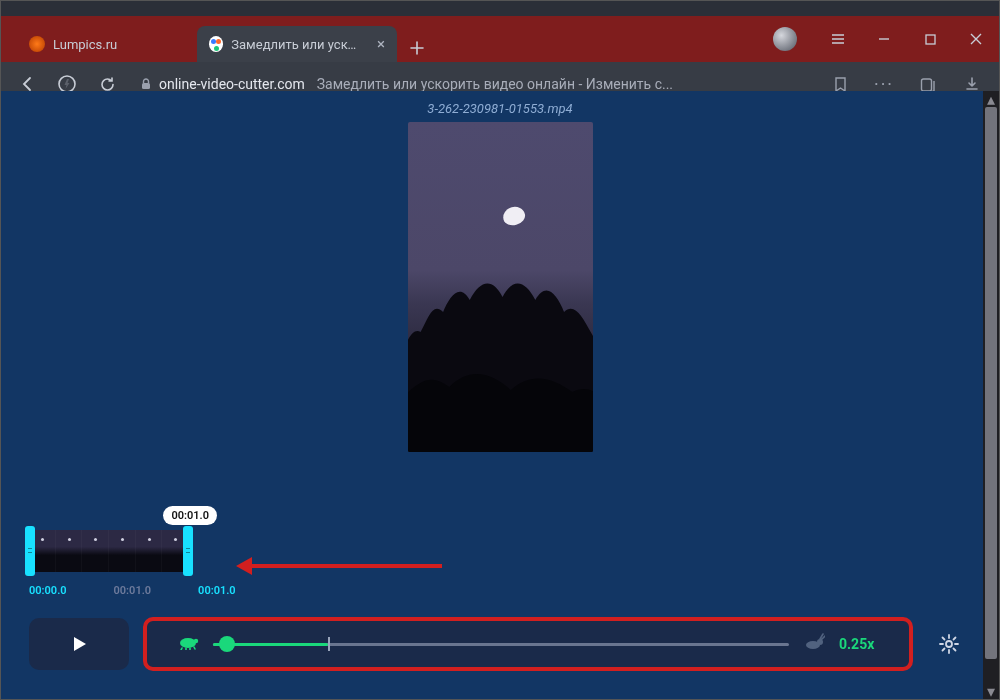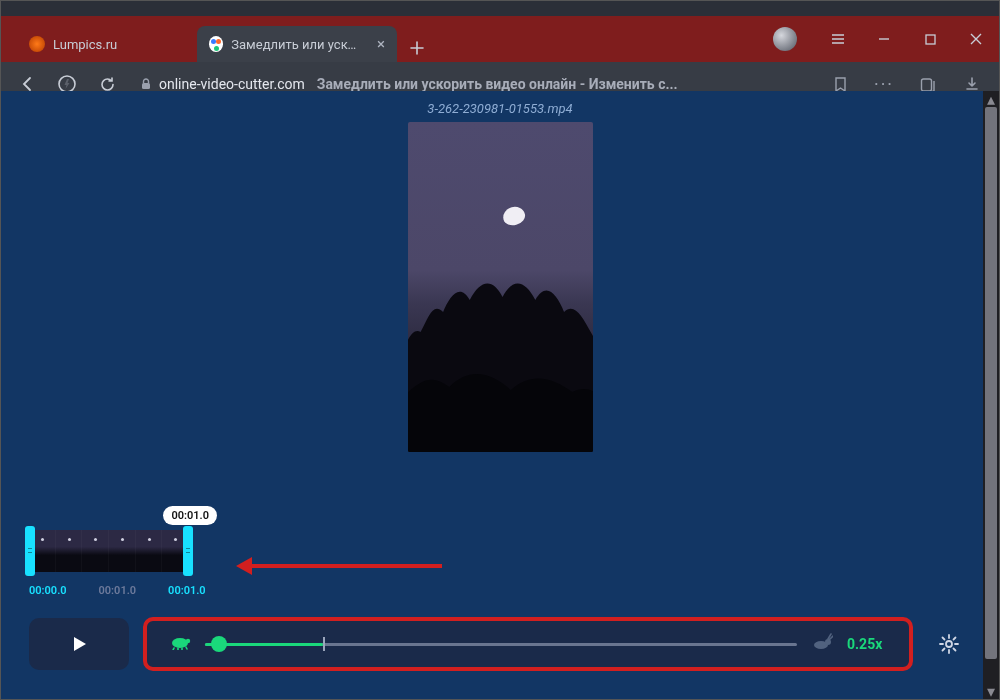--- a/index.html
+++ b/index.html
@@ -13,21 +13,21 @@
   .tab .close { margin-left: 8px; font-size: 15px; color:#aeb4c0;}
   .newtab { width:28px; height:28px; border-radius:50%; display:flex; align-items:center; justify-content:center; color:#c8cdd6; margin-left:6px; margin-top:8px;}
   .winctrl { margin-left:auto; display:flex; align-items:center; gap:0; }
   .winctrl .avatar { width:24px; height:24px; border-radius:50%; background: radial-gradient(circle at 35% 35%, #d5d7dd 0%, #6a6e78 80%); margin-right:18px;}
   .winbtn { width:46px; height:46px; display:flex; align-items:center; justify-content:center; color:#c8cdd6;}
   
   .addrbar { height: 44px; background: #373c45; display: flex; align-items: center; padding: 0 10px; gap: 8px; color:#c8cdd6; }
   .navbtn { width:32px; height:32px; display:flex; align-items:center; justify-content:center; color:#c8cdd6; border-radius:6px;}
   .urlfield { flex:0 0 auto; display:flex; align-items:center; background:#373c45; height:32px; gap:6px; font-size:14px;}
   .domain { color:#e4e7ee; }
-  .pagetitle { color:#a8adb9; margin-left:6px; overflow:hidden; white-space:nowrap; text-overflow:ellipsis; max-width:400px;font-weight:bold;}
+  .pagetitle { color:#a8adb9; margin-left:6px; overflow:hidden; white-space:nowrap; text-overflow:ellipsis; max-width:400px;}
   .lockpad { width:14px; height:14px; }
   .addrright { margin-left:auto; display:flex; align-items:center; gap:10px;}
   .addricon { width:34px; height:34px; display:flex; align-items:center; justify-content:center; color:#9aa0ad;}
 
   
   .page { position:absolute; top:90px; left:0; right:0; bottom:0; background:#123664; display:flex; flex-direction:column;}
   .filename { text-align:center; color:#8fadd4; font-size:13px; padding:10px 0 6px;font-style:italic;}
   .preview-wrap { display:flex; justify-content:center; }
   .preview { width:185px; height:330px; background: linear-gradient(to bottom, #4e4a6e 0%, #4c4768 45%, #3a3752 55%, #0d0c15 100%); position:relative; overflow:hidden; border-radius:2px;}
   .moon { position:absolute; top:85px; left:95px; width:22px; height:18px; background:#f0eef4; border-radius:50% 50% 50% 50% / 55% 55% 45% 45%; transform:rotate(-15deg);}
@@ -39,33 +39,33 @@
   .tooltip { position:absolute; top:-24px; right:-28px; background:#fff; color:#111; font-size:11px; font-weight:600; padding:3px 8px; border-radius:10px;}
   .tooltip:after { content:''; position:absolute; bottom:-5px; left:50%; margin-left:-5px; border:5px solid transparent; border-top-color:#fff;}
   .clip-body { position:absolute; top:0; left:0; right:0; height:42px; background:#0a0a12; border-radius:4px; display:flex; overflow:hidden;}
   .clip-body .frame { flex:1; background: linear-gradient(to bottom, #2c2944 0%, #2c2944 40%, #0a0a12 60%, #0a0a12 100%); border-right:1px solid rgba(255,255,255,0.03); position:relative;}
   .clip-body .frame::after{ content:''; position:absolute; top:8px; left:50%; width:3px; height:3px; border-radius:50%; background:#cfcfe0; margin-left:-1px;}
   .handle { position:absolute; top:-4px; width:10px; height:50px; background:#18e1ff; border-radius:3px;}
   .handle.left { left:-4px; }
   .handle.right { right:-4px; }
   .handle::before, .handle::after { content:''; position:absolute; left:3px; width:4px; height:1px; background:rgba(0,0,0,0.4);}
   .handle::before{ top:22px;} .handle::after{ top:26px;}
-  .times { display:flex; gap:32px; font-size:11px; margin-top:6px; font-weight:600;}
+  .times { display:flex; gap:47px; font-size:11px; margin-top:6px; font-weight:600;}
   .times .t1 { color:#18e1ff; }
   .times .t2 { color:#6d7a9b; }
   .times .t3 { color:#18e1ff; }
 
   .arrow { position:absolute; left:235px; bottom:124px; display:flex; align-items:center;}
   .arrow-line { width:190px; height:4px; background:#d21f1f;}
   .arrow-head { width:0; height:0; border-top:9px solid transparent; border-bottom:9px solid transparent; border-right:16px solid #d21f1f;}
 
   .controls { display:flex; align-items:center; gap:14px; padding:20px 28px 28px; }
   .play-btn { width:100px; height:52px; background:#1a2a4a; border-radius:10px; display:flex; align-items:center; justify-content:center;}
   .play-btn svg { width:18px; height:18px; }
-  .speedbox { flex:1; height:54px; background:#1a2a4a; border-radius:10px; display:flex; align-items:center; padding:0 22px; gap:14px; border:4px solid #d21f1f; position:relative;}
+  .speedbox { flex:1; height:54px; background:#1a2a4a; border-radius:10px; display:flex; align-items:center; padding:0 30px; gap:14px; border:4px solid #d21f1f; position:relative;}
   .turtle { color:#1ad87b; }
   .rabbit { color:#51627f; }
   .slider { flex:1; height:20px; position:relative; display:flex; align-items:center;}
   .track { position:absolute; left:0; right:0; height:3px; background:#697590; border-radius:2px;}
   .fill { position:absolute; left:0; width:20%; height:3px; background:#1ad87b; border-radius:2px;}
   .knob { position:absolute; left:1%; width:16px; height:16px; background:#1ad87b; border-radius:50%;}
   .tick { position:absolute; left:20%; width:2px; height:14px; background:#9aa5bb;}
   .speed-val { color:#1ad87b; font-weight:700; font-size:14px; min-width:40px;}
   .gear-btn { width:44px; height:44px; display:flex; align-items:center; justify-content:center; color:#cfd6e5;}
   .save-btn { height:50px; padding:0 22px; background:#fff; color:#0f2a52; font-weight:600; font-size:15px; border-radius:10px; display:flex; align-items:center;}

